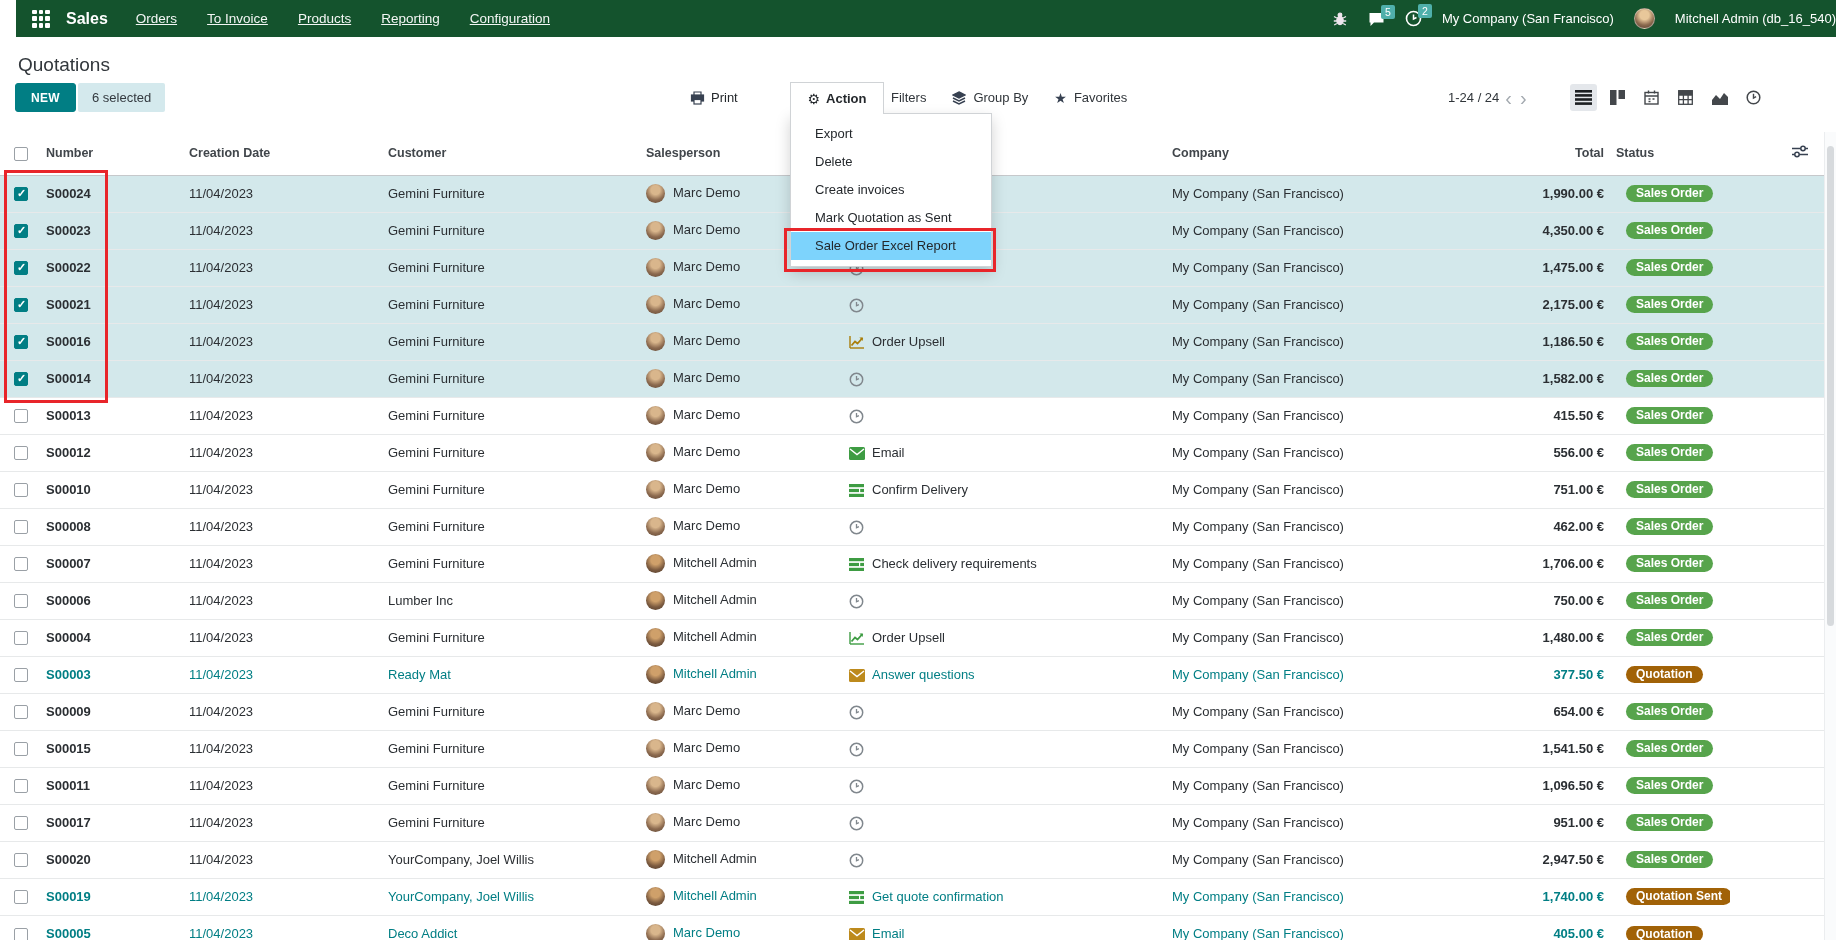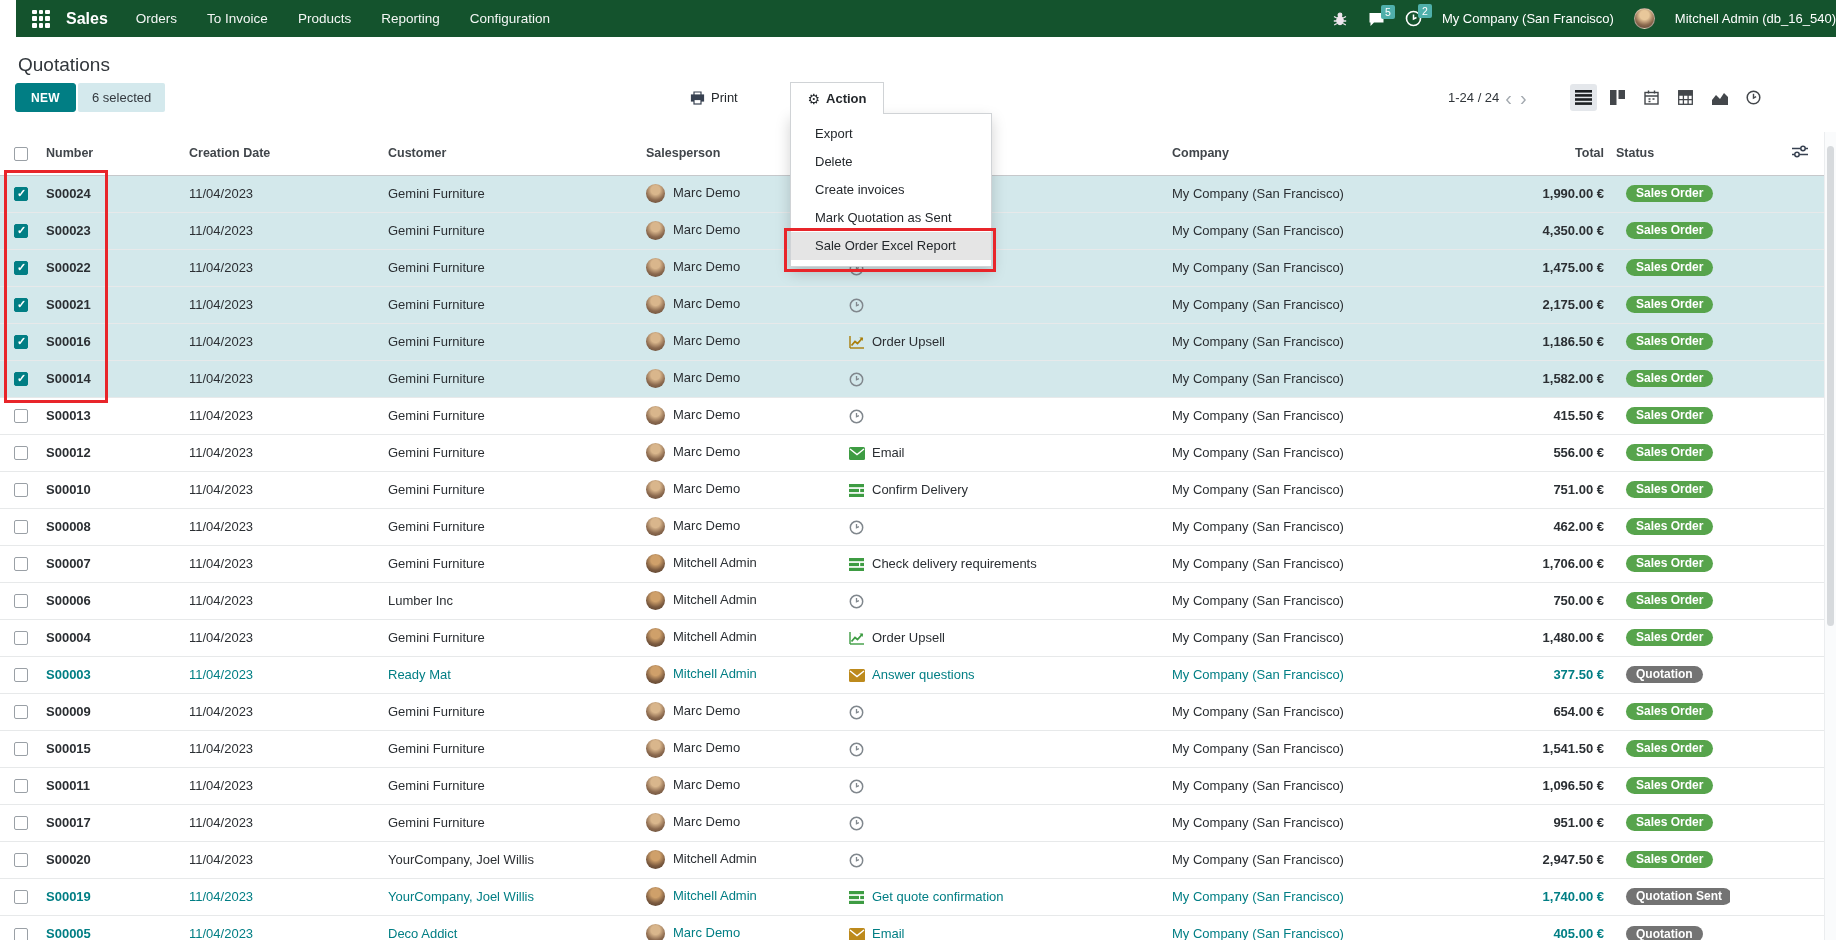--- a/index.html
+++ b/index.html
@@ -7,21 +7,21 @@
   .screen { position: relative; width: 1836px; height: 940px; overflow: hidden; background: #fff; }
 
   
   .navbar { position: absolute; top: 0; left: 16px; width: 100%; height: 37px;
             background: #14532d; display: flex; align-items: center; padding: 0 16px;
             color: #fff; z-index: 60; }
   .navbar .apps { width: 18px; height: 18px; display: grid;
                   grid-template-columns: repeat(3,1fr); gap: 2px; margin-right: 16px; cursor: pointer; }
   .navbar .apps i { background: #fff; border-radius: 1px; }
   .navbar .brand { font-size: 16px; font-weight: 700; margin-right: 28px; cursor: pointer; }
-  .navbar .menu-item { font-size: 13.5px; margin-right: 30px; cursor: pointer; opacity: .95; }
+  .navbar .menu-item { font-size: 13.5px; margin-right: 30px; cursor: pointer; opacity: .95; text-decoration: underline; }
   .nav-right { margin-left: auto; display: flex; align-items: center; gap: 20px; }
   .nav-ico { position: relative; display: inline-flex; cursor: pointer; }
   .count-badge { position: absolute; top: -6px; right: -10px; background: #4FB0AB; color: #fff;
                  font-size: 10.5px; line-height: 14px; height: 14px; padding: 0 4px; border-radius: 2px; }
   .nav-text { font-size: 13px; cursor: pointer; white-space: nowrap; }
   .nav-avatar { width: 21px; height: 21px; border-radius: 50%;
                 background: radial-gradient(circle at 50% 32%, #e8c79a 0 28%, #8c6a4f 62%, #4e3a2b 100%);
                 border: 1px solid rgba(255,255,255,.4); }
 
   
@@ -76,29 +76,29 @@
   .cb.checked:after { content: "\2713"; position: absolute; left: 2px; top: -1px; color: #fff;
                       font-size: 11px; font-weight: 700; }
   .avatar { display: inline-block; width: 19px; height: 19px; border-radius: 50%;
             vertical-align: middle; margin-right: 8px; }
   .avatar.marc { background: radial-gradient(circle at 50% 32%, #d9b68c 0 28%, #8c6a4f 62%, #5d4635 100%); }
   .avatar.mitchell { background: radial-gradient(circle at 50% 32%, #cfa06a 0 28%, #7c5b40 62%, #4e3a2b 100%); }
   .act-ico { display: inline-flex; width: 17px; vertical-align: middle; margin-right: 6px; }
   .badge { display: inline-block; padding: 1px 10px; border-radius: 11px; color: #fff;
            font-weight: 700; font-size: 12px; line-height: 1.2; }
   .badge.green { background: #57a44c; }
-  .badge.blue { background: #737373; }
+  .badge.blue { background: #a16207; }
 
   
   .dropdown { position: absolute; left: 790px; top: 113px; width: 202px; background: #fff;
               border: 1px solid #d0d3d6; box-shadow: 0 6px 14px rgba(0,0,0,.18); padding: 6px 0;
               z-index: 30; }
   .dropdown .item { height: 28px; line-height: 28px; padding: 0 10px 0 24px; font-size: 13px;
                     color: #24282c; cursor: pointer; white-space: nowrap; }
-  .dropdown .item.highlight { background: #e5e5e5; }
+  .dropdown .item.highlight { background: #7dd3fc; }
 
   
   .red-box { position: absolute; border: 3px solid #e8252a; z-index: 50; pointer-events: none; }
   .red-box.rows { left: 4px; top: 170px; width: 104px; height: 233px; }
   .red-box.menu { left: 784px; top: 228px; width: 212px; height: 44px; }
   .sb { position: absolute; right: 0; top: 132px; bottom: 0; width: 12px; background: #fafbfc;
         border-left: 1px solid #ebedef; z-index: 45; }
   .sb .thumb { position: absolute; left: 2px; right: 2px; top: 14px; height: 480px;
                background: #d7dadd; border-radius: 4px; cursor: pointer; }
 </style>
@@ -170,20 +170,41 @@
           </g>
         </svg>
       <span>Print</span>
     </span>
 
     <span class="ctrl action-btn">
       <span class="gear glyph">⚙</span>
       <b style="font-weight:700;">Action</b>
     </span>
 
+    <span class="facet-bar">
+      <span class="facet">
+        <svg width="12" height="12" viewBox="0 0 12 12">
+            <path fill="#374151" d="M0.5 0.5h11L7.3 5.8v5.7L4.7 9.2V5.8z"></path>
+          </svg>
+        <span>Filters</span>
+      </span>
+      <span class="facet">
+        <svg width="14" height="14" viewBox="0 0 14 14">
+            <g fill="none" stroke="#374151" stroke-width="1.4">
+              <path d="M7 1 13 4 7 7 1 4z" fill="#374151"></path>
+              <path d="M1 7l6 3 6-3M1 10l6 3 6-3"></path>
+            </g>
+          </svg>
+        <span>Group By</span>
+      </span>
+      <span class="facet">
+        <span class="star glyph">★</span>
+        <span>Favorites</span>
+      </span>
+    </span>
 
 
     <span class="pager">
       <span>1-24 / 24</span>
       <span class="chev">‹</span>
       <span class="chev">›</span>
     </span>
 
     <span class="switcher" id="view-switcher">
         <span class="sw-btn active">

